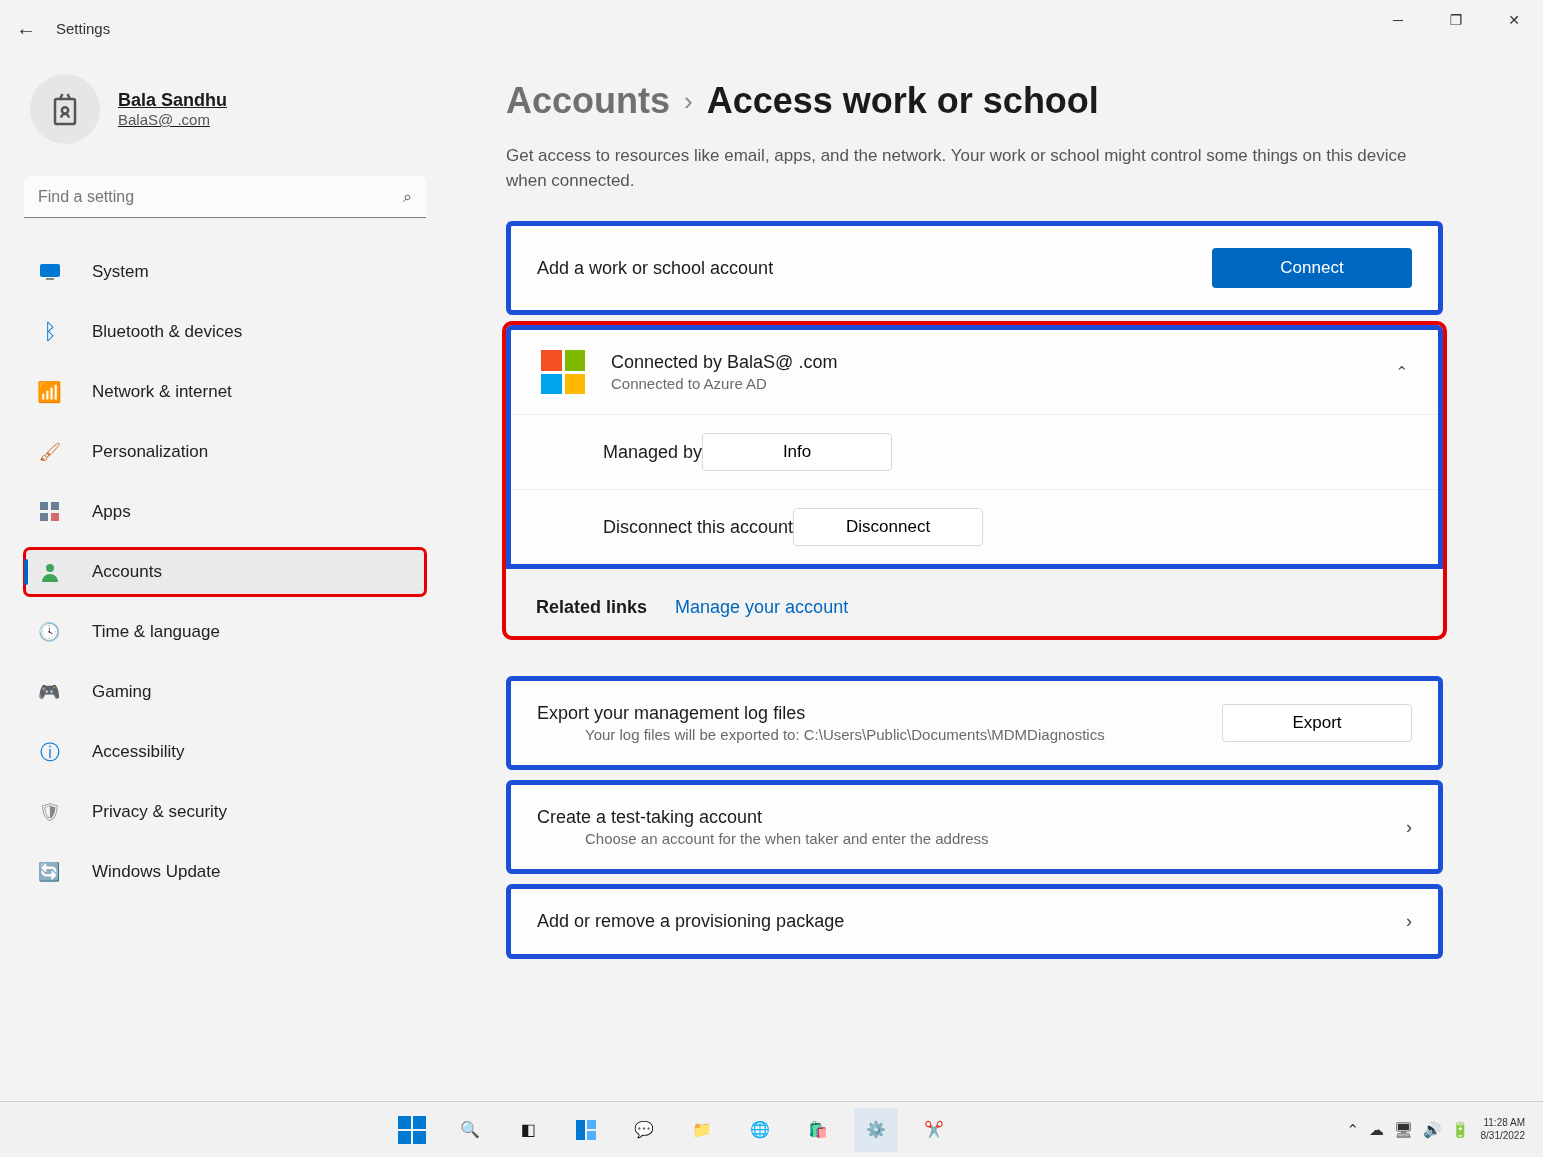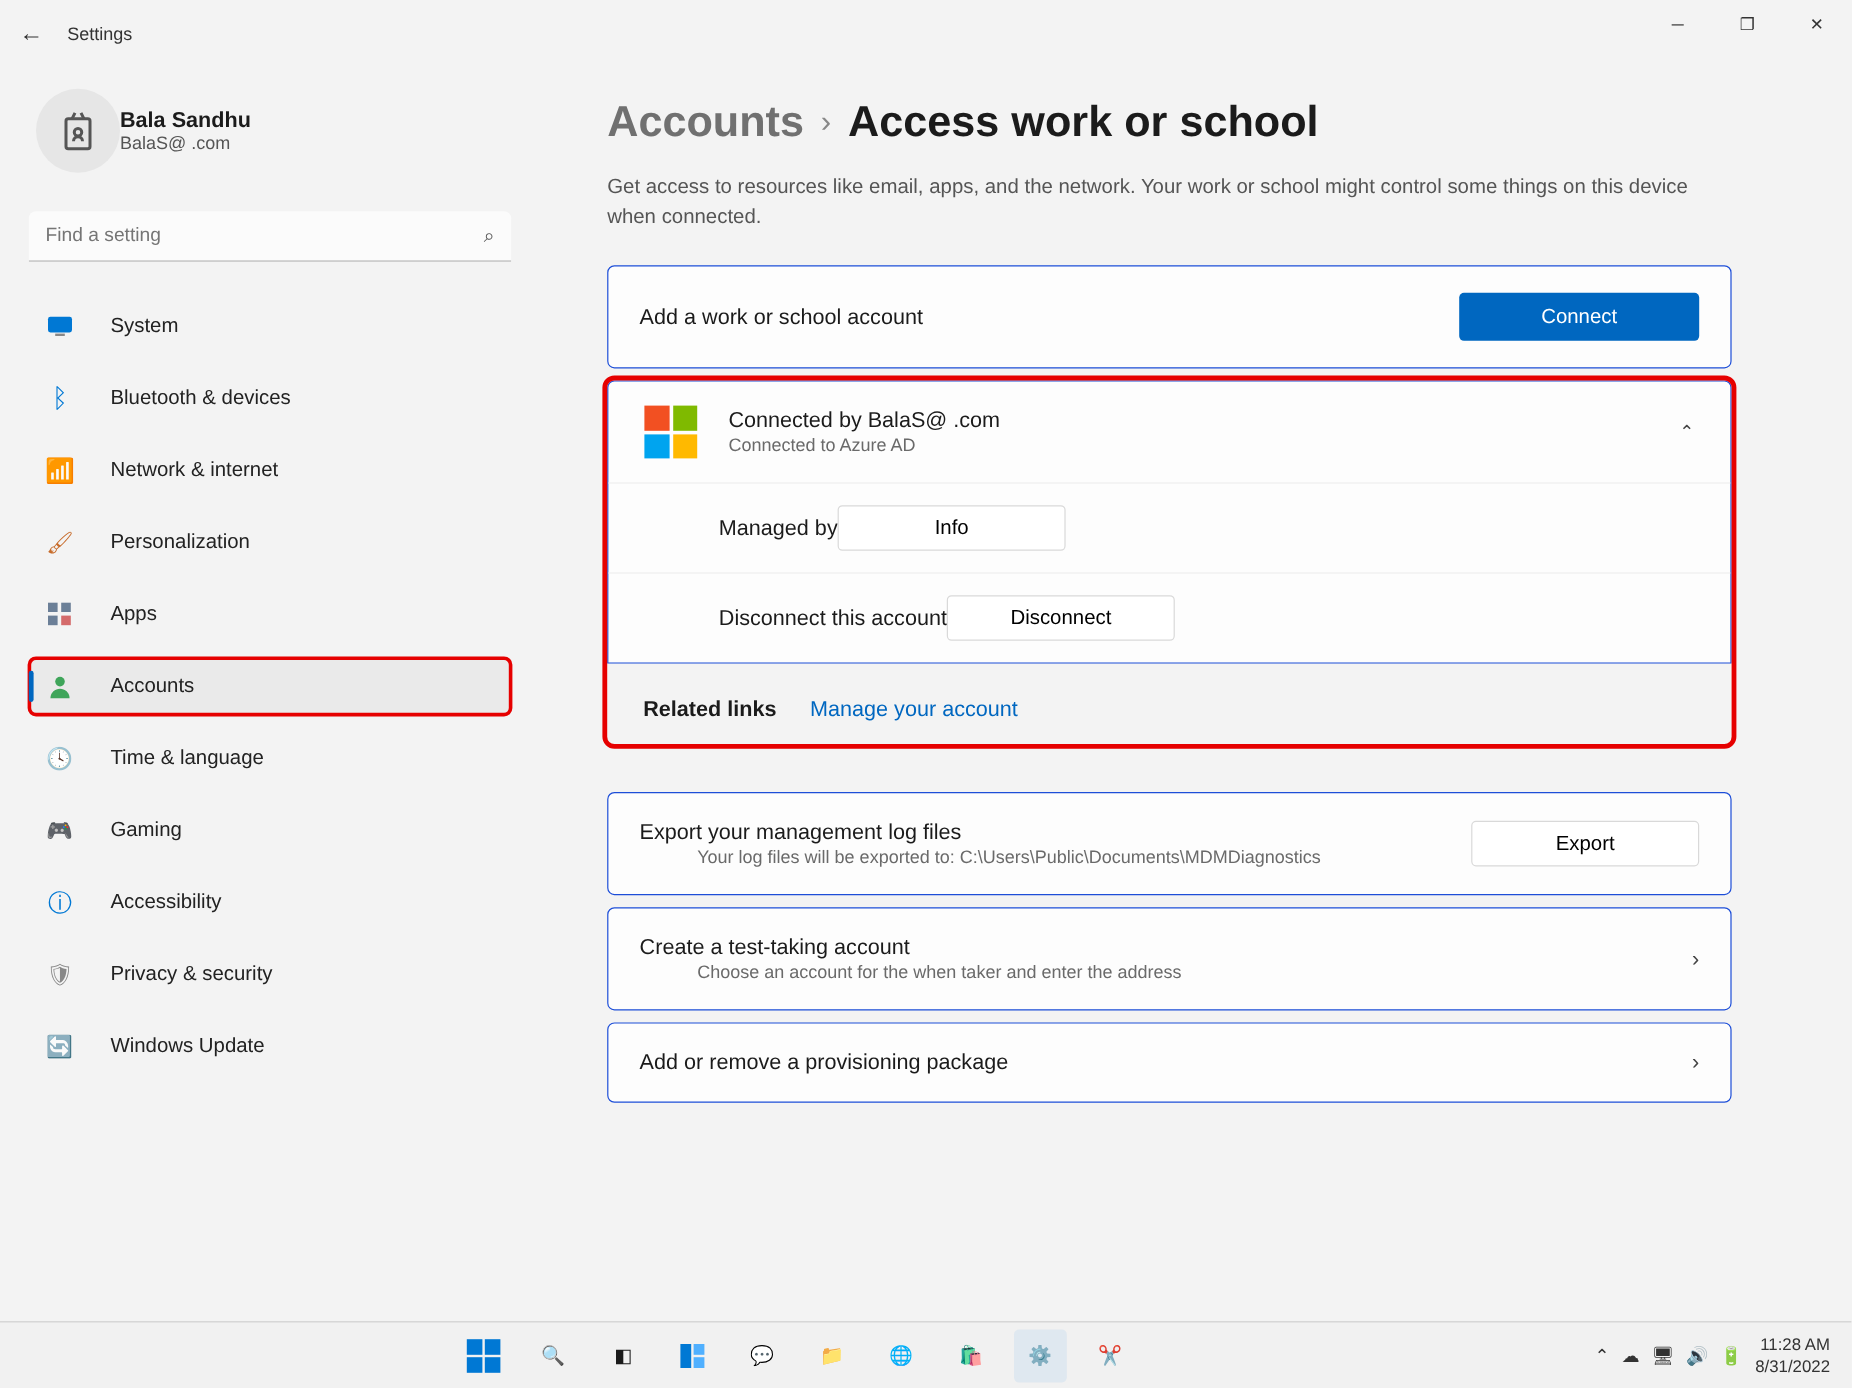--- a/index.html
+++ b/index.html
@@ -13,21 +13,21 @@
 .titlebar { height: 56px; display: flex; align-items: center; padding: 0 16px; }
 .titlebar .back { width: 40px; font-size: 20px; color: #333; }
 .titlebar .app-title { font-size: 15px; color: #333; }
 
 
 .shell { display: flex; height: calc(100% - 56px); }
 .sidebar { width: 450px; padding: 18px 24px 0 24px; }
 .main { flex: 1; padding: 24px 100px 0 56px; }
 
 
-.profile { display: flex; align-items: center; margin-bottom: 32px; margin-left: 6px; }
+.profile { display: flex; align-items: center; gap: 18px; margin-bottom: 32px; margin-left: 6px; text-decoration: underline; }
 .avatar { width: 70px; height: 70px; border-radius: 50%; background: #e6e6e6; display:flex; align-items:center; justify-content:center; }
 .avatar svg { width: 40px; height: 40px; stroke: #555; fill: none; stroke-width: 4; }
 .profile-name { font-size: 18px; font-weight: 600; }
 .profile-email { font-size: 15px; color: #555; }
 
 
 .searchbox { position: relative; margin-bottom: 30px; }
 .searchbox input { width: 100%; height: 42px; font-size: 16px; padding: 0 44px 0 14px; border: none; border-bottom: 1px solid #7a7a7a; background: #fbfbfb; border-radius: 6px 6px 0 0; }
 .searchbox .icon { position: absolute; right: 14px; top: 50%; transform: translateY(-50%); font-size: 16px; color: #555; }
 
@@ -40,21 +40,21 @@
 .nav .nicon { width: 24px; height: 24px; display:flex; align-items:center; justify-content:center; }
 
 
 .breadcrumb { display:flex; align-items:center; gap: 14px; margin-bottom: 22px; }
 .breadcrumb .seg1 { font-size: 36px; font-weight: 600; color: #707070; }
 .breadcrumb .sep { font-size: 26px; color: #888; }
 .breadcrumb .seg2 { font-size: 36px; font-weight: 600; color: #1b1b1b; }
 .page-desc { font-size: 17px; color: #555; margin-bottom: 28px; line-height: 1.45; }
 
 
-.card { background: #fdfdfd; border: 1px solid #1d4ed8; border-radius: 6px; margin-bottom: 10px; }
+.card { background: #fdfdfd; border: 5px solid #1d4ed8; border-radius: 6px; margin-bottom: 10px; }
 .cardrow { display:flex; align-items:center; padding: 22px 26px; }
 .cardrow .grow { flex: 1; }
 .primary-btn { background: #0067c0; color: #ffffff; border: none; border-radius: 4px; font-size: 17px; padding: 10px 34px; cursor: pointer; min-width: 200px; }
 .secondary-btn { background: #fff; border: 1px solid #d9d9d9; border-radius: 4px; font-size: 17px; padding: 8px 30px; cursor: pointer; min-width: 190px; }
 
 .marked-card { outline: 4px solid #e60000; border-radius: 6px; padding: 0; margin-bottom: 40px; }
 
 .acct-header { display:flex; align-items:center; padding: 20px 30px; gap: 26px; }
 .ms-logo { width: 44px; height: 44px; display: grid; grid-template-columns: 1fr 1fr; grid-template-rows: 1fr 1fr; gap: 3px; }
 .ms-logo div:nth-child(1){background:#f25022;} .ms-logo div:nth-child(2){background:#7fba00;} .ms-logo div:nth-child(3){background:#00a4ef;} .ms-logo div:nth-child(4){background:#ffb900;}
@@ -73,21 +73,21 @@
 .setting-sub { font-size: 15px; color: #6a6a6a; margin-top: 2px; margin-left: 48px; }
 
 .chev-right { margin-left: auto; font-size: 18px; color: #444; }
 
 
 .taskbar { position: absolute; left:0; right:0; bottom:0; height: 56px; background: #f1f1f1; border-top: 1px solid #d0d0d0; display:flex; align-items:center; }
 .task-center { flex:1; display:flex; justify-content:center; gap: 14px; }
 .task-center .tbtn { width: 44px; height: 44px; display:flex; align-items:center; justify-content:center; border-radius: 4px; }
 .task-right { display:flex; align-items:center; gap: 10px; padding-right: 18px; font-size: 13px; color: #333; }
 .task-right .tray { display:flex; gap: 10px; align-items:center; font-size: 15px; }
-.clock { text-align: right; line-height: 1.25; font-size: 14px; }
+.clock { text-align: right; line-height: 1.25; font-size: 10px; }
 
 .win-logo { width: 28px; height: 28px; display:grid; grid-template-columns:1fr 1fr; grid-template-rows:1fr 1fr; gap:2px; }
 .win-logo div{background:#0078d4;}
 </style>
 </head>
 <body>
 
 <div class="window-controls">
   <div class="btn">─</div>
   <div class="btn">❐</div>

